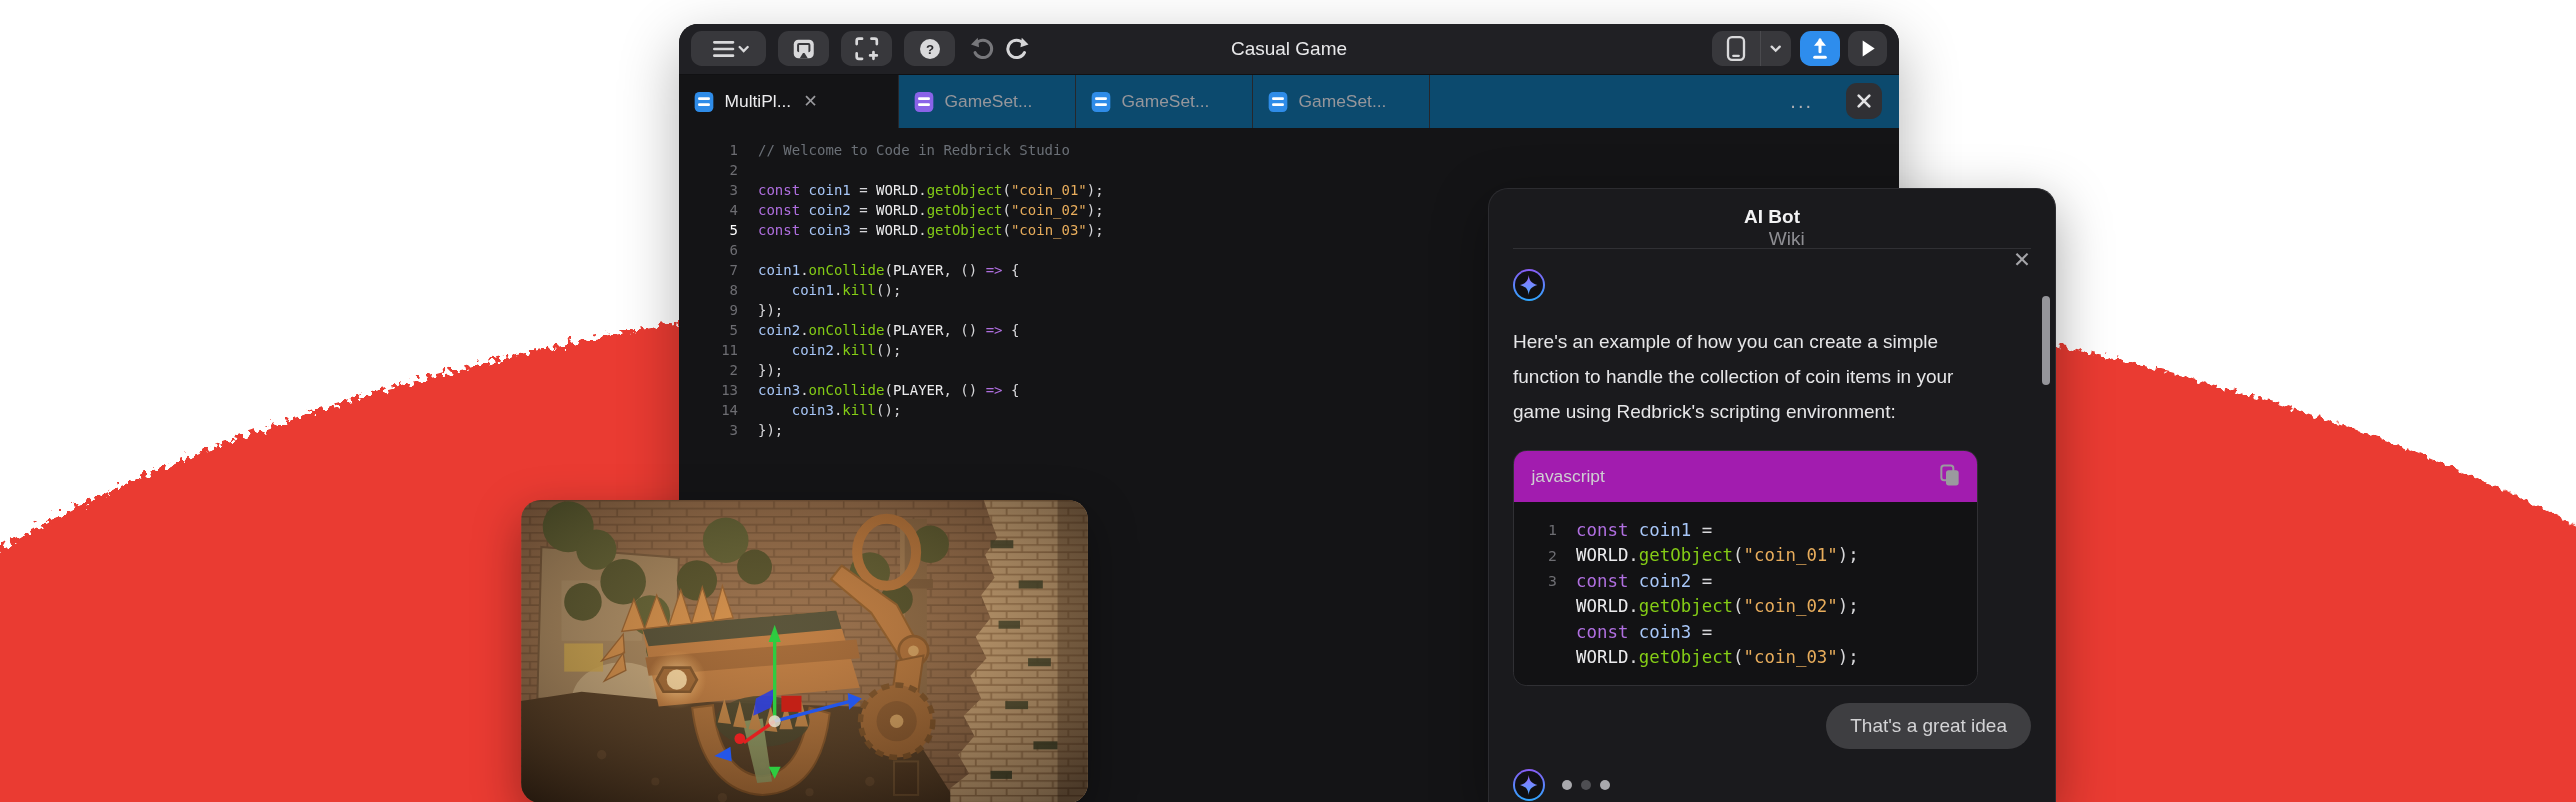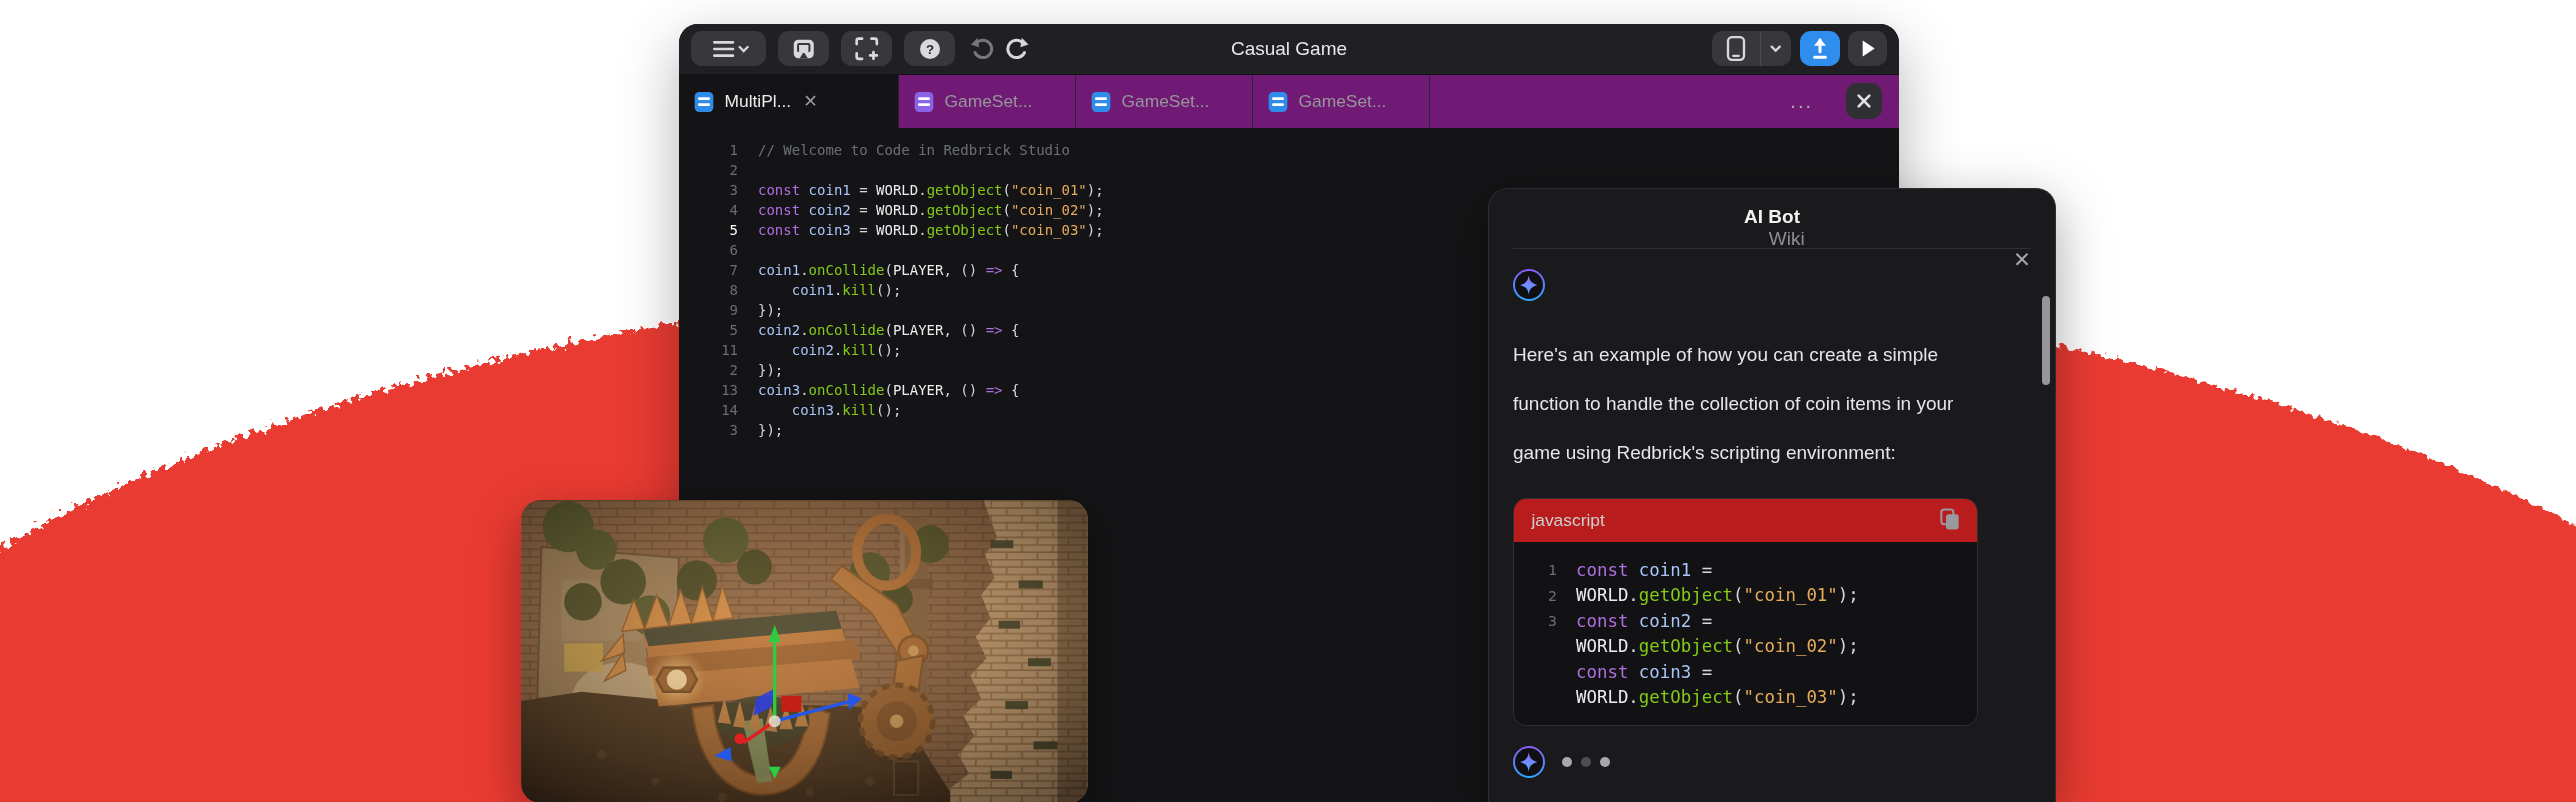--- a/index.html
+++ b/index.html
@@ -23,21 +23,21 @@
   .pill{height:35px;background:#38383C;border-radius:10.7px;display:flex;align-items:center;margin-right:9.4px;}
   .pill .half{height:100%;display:flex;align-items:center;justify-content:center;}
   .pill .h1{width:48px;border-right:0.7px solid #4A4A4E;}
   .pill .h2{width:29.5px;}
   .bluebtn{width:40px;height:35px;background:#2E8DED;border-radius:10.7px;display:flex;
     align-items:center;justify-content:center;margin-right:8px;}
   .playbtn{width:39px;height:35px;background:#38383C;border-radius:10.7px;display:flex;
     align-items:center;justify-content:center;margin-right:0;}
 
   
-  .tabbar{position:relative;height:54px;background:#701a75;display:flex;align-items:stretch;
+  .tabbar{position:relative;height:54px;background:#0c4a6e;display:flex;align-items:stretch;
     border-top:0.7px solid #111113;}
   .tab{display:flex;align-items:center;padding:0 14.8px;border-right:0.7px solid #27272B;
     color:#96969B;font-size:17.4px;cursor:pointer;box-sizing:border-box;}
   .tab.active{background:#141416;color:#ECECEE;}
   .tab .ficon{margin-right:10.7px;flex:none;}
   .tab .tclose{margin-left:12px;color:#9A9A9E;font-size:17.4px;line-height:1;}
   .tab-ellipsis{position:absolute;right:86px;top:0;height:54px;display:flex;align-items:center;
     color:#AFAFB3;font-size:20px;letter-spacing:2px;cursor:pointer;}
   .tab-closebtn{position:absolute;right:17.4px;top:8.7px;width:36px;height:36px;background:#303034;
     border-radius:10.7px;display:flex;align-items:center;justify-content:center;cursor:pointer;}
@@ -66,23 +66,23 @@
   .ptab{font-size:19px;cursor:pointer;}
   .ptab.on{color:#F2F2F3;font-weight:bold;}
   .ptab.off{color:#8E8E93;margin-left:29.5px;}
   .pclose{margin-left:auto;color:#A5A5A9;font-size:21.5px;cursor:pointer;line-height:1;}
   .pdivider{height:0.7px;background:#303034;margin-top:14.8px;}
   .avatar{width:32px;height:32px;border-radius:50%;padding:2px;box-sizing:border-box;
     background:linear-gradient(180deg,#8A5CF6,#2EA8FF);flex:none;}
   .avatar .inner{width:100%;height:100%;border-radius:50%;background:#101013;
     display:flex;align-items:center;justify-content:center;}
   .av1{margin-top:20px;}
-  .pmsg{margin-top:29px;font-size:19px;line-height:49px;color:#E6E6E8;max-width:443px;}
+  .pmsg{margin-top:23px;font-size:19px;line-height:35px;color:#E6E6E8;max-width:443px;}
   .card{margin-top:21.5px;width:463px;border-radius:13.4px;overflow:hidden;border:0.7px solid #303034;}
-  .card-h{height:43px;background:#b91c1c;display:flex;align-items:center;padding:0 17.4px;}
+  .card-h{height:51px;background:#a21caf;display:flex;align-items:center;padding:0 17.4px;}
   .card-lang{color:#CFCFD2;font-size:17.4px;}
   .copybtn{margin-left:auto;cursor:pointer;}
   .card-b{background:#121214;padding:14.8px 0;}
   .crow{display:flex;height:25.5px;align-items:center;font-family:"DejaVu Sans Mono",monospace;font-size:17.4px;}
   .cn{width:43px;text-align:right;padding-right:19px;color:#6D6D72;flex:none;font-size:14.8px;}
   .bubble{margin-left:auto;margin-top:17.4px;background:#3E3E41;color:#D3D3D5;font-size:19px;
     padding:12px 24px;border-radius:29.5px;}
   .botrow{display:flex;align-items:center;margin-top:20px;}
   .dots{display:flex;margin-left:17.4px;}
   .dot{width:10px;height:10px;border-radius:50%;margin-right:8.7px;}
@@ -463,20 +463,21 @@
             <span class="cn"></span>
             <span class="ctext"><span class="tk-kw">const</span><span class="tk-pln"> </span><span class="tk-var">coin3</span><span class="tk-pln"> =</span></span>
           </div>
           <div class="crow">
             <span class="cn"></span>
             <span class="ctext"><span class="tk-wh">WORLD</span><span class="tk-pln">.</span><span class="tk-meth">getObject</span><span class="tk-pln">(</span><span class="tk-str">"coin_03"</span><span class="tk-pln">);</span></span>
           </div>
         </div>
     </div>
 
+    <div class="bubble">That's a great idea</div>
 
     <div class="botrow">
       <div class="avatar">
         <div class="inner">
           <svg width="17.4" height="20" viewBox="0 0 26 30">
             <path d="M13 0 C14 8 16 12 26 15 C16 18 14 22 13 30 C12 22 10 18 0 15 C10 12 12 8 13 0 Z" fill="url(#sg)"></path>
           </svg>
         </div>
       </div>
       <div class="dots" id="typing-dots">

